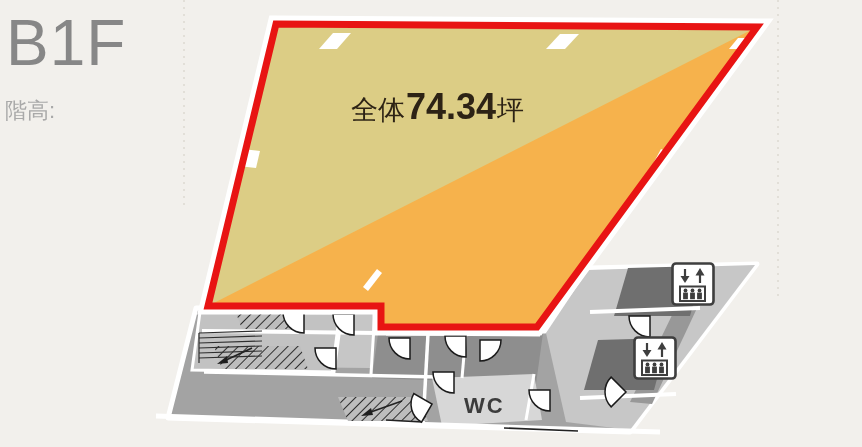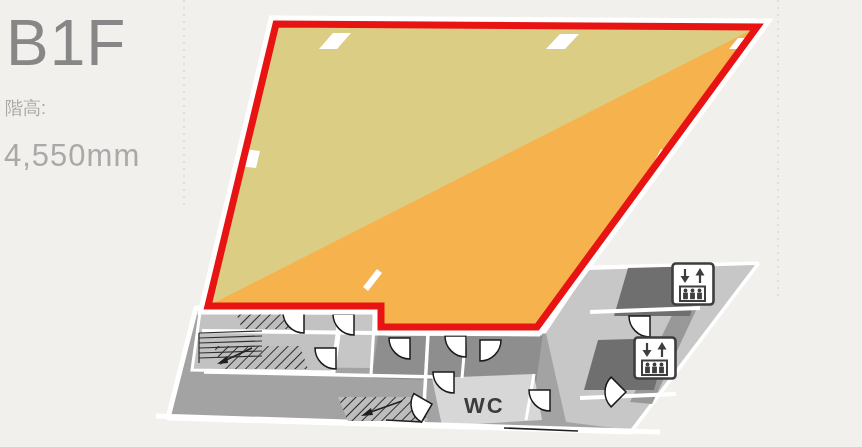--- a/index.html
+++ b/index.html
@@ -1,19 +1,19 @@
 <!DOCTYPE html>
 <html><head>
 <meta charset="utf-8">
 <style>
   html,body{margin:0;padding:0;}
   body{font-family:"Liberation Sans", sans-serif;}
   .stage{position:relative;width:862px;height:447px;background:#f2f0ec;overflow:hidden;}
   .floor-title{position:absolute;left:6px;top:4px;font-size:64px;line-height:1.05;color:#878787;font-weight:400;letter-spacing:1px;margin-top:6px;}
-  .ceiling-label{position:absolute;left:5px;top:96px;font-size:18px;color:#a9a9a9;font-weight:400;}
+  .ceiling-label{position:absolute;left:5px;top:96px;font-size:22px;color:#a9a9a9;font-weight:400;}
   .ceiling-value{position:absolute;left:4px;top:138px;font-size:31px;color:#a9a9a9;letter-spacing:1px;}
   .area-label{position:absolute;left:351px;top:86px;display:flex;align-items:baseline;color:#2d2315;white-space:nowrap;}
   .area-prefix{font-family:"Liberation Serif", serif;font-size:27px;}
   .area-value{font-size:36px;font-weight:bold;letter-spacing:0px;margin:0 1px;}
   .area-unit{font-family:"Liberation Serif", serif;font-size:27px;}
   .wc-text{font-size:22px;font-weight:bold;fill:#3c3c3c;letter-spacing:2px;font-family:"Liberation Sans", sans-serif;}
   .door{fill:#ffffff;stroke:#1b1b1b;stroke-width:1.5;}
   .wall{stroke:#ffffff;fill:none;}
   .stairline{stroke:#2e2e2e;stroke-width:1.2;fill:none;}
   .darkline{stroke:#222222;stroke-width:1.6;fill:none;}
@@ -139,16 +139,20 @@
         <polygon points="242,149 260,151 256,168 238,166"></polygon>
         <polygon points="648,173 661,149 670,153 657,177"></polygon>
         <polygon points="363,287 377,269 382,273 368,291"></polygon>
       </g>
       <polygon points="276,24 757,27 537,327 381,327 381,306 208,306" fill="none" stroke-width="7" stroke-linejoin="miter" stroke="#e81413"></polygon>
     </g>
   </svg>
 
   <div class="floor-title">B1F</div>
   <div class="ceiling-label">階高:</div>
-  <div class="ceiling-value">4,550mm</div>
 
+  <div class="area-label">
+    <span class="area-prefix">全体</span>
+    <span class="area-value">74.34</span>
+    <span class="area-unit">坪</span>
+  </div>
 
 </div>
 
 </body></html>

